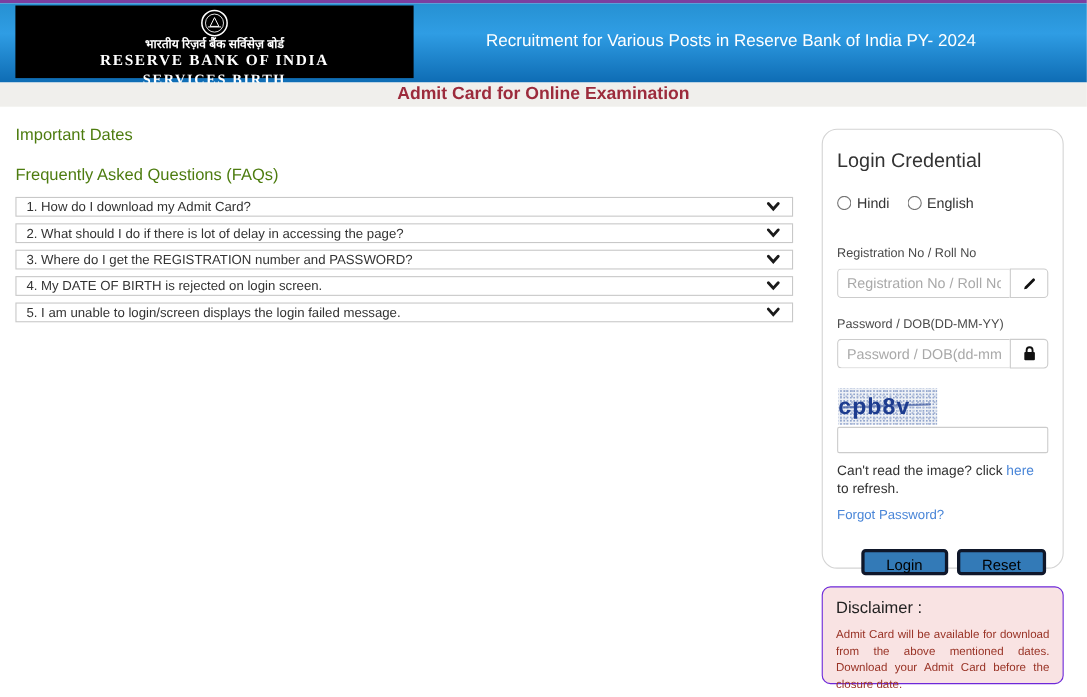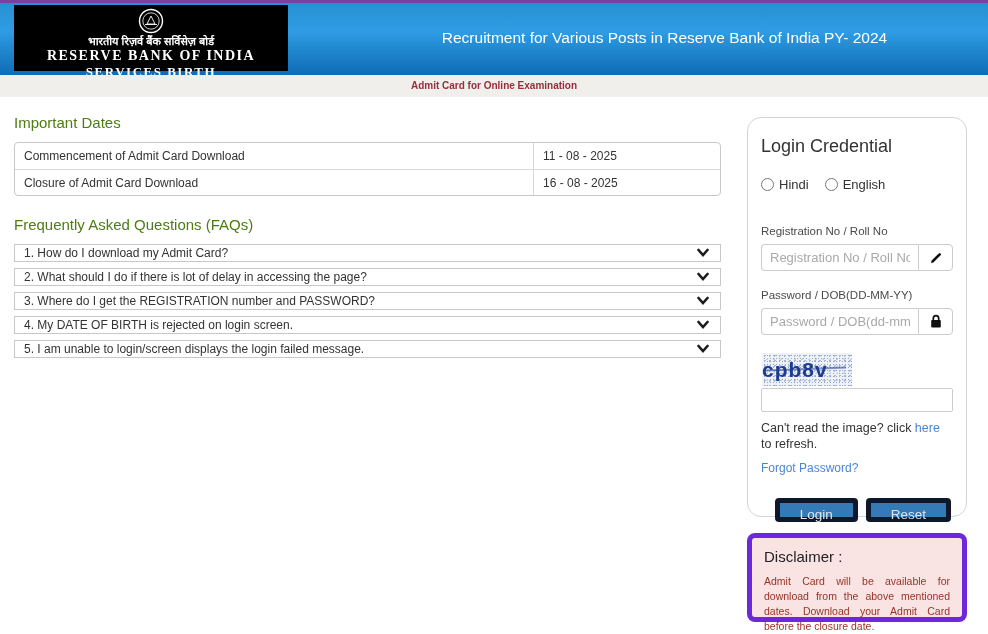--- a/index.html
+++ b/index.html
@@ -3,34 +3,34 @@
 <meta charset="utf-8">
 <style>
   * { margin:0; padding:0; box-sizing:border-box; }
   html,body { width:988px; height:634px; background:#fff; overflow:hidden;
     font-family:"Liberation Sans", sans-serif; }
 
   .top-line { position:absolute; left:0; top:0; width:988px; height:3px; background:#7b3fa0; }
 
   .header { position:absolute; left:0; top:3px; width:988px; height:72px;
     background:linear-gradient(180deg,#2691d2 0%, #2f9de4 38%, #0e6cb4 100%); }
-  .logo-box { position:absolute; left:14px; top:2px; width:274px; height:66px;
+  .logo-box { position:absolute; left:14px; top:2px; width:362px; height:66px;
     background:#000; color:#fff; text-align:center; padding-top:3px; }
   .emblem { display:block; margin:0 auto 1px auto; }
   .logo-hindi { font-size:11px; font-weight:bold; line-height:13px; }
   .logo-en1 { font-family:"Liberation Serif", serif; font-weight:bold; font-size:14px;
     letter-spacing:1.5px; line-height:16px; }
   .logo-en2 { font-family:"Liberation Serif", serif; font-weight:bold; font-size:13px;
     letter-spacing:1.5px; line-height:15px; }
   .header-title { position:absolute; left:341px; right:0; top:26px; text-align:center;
     color:#fff; font-size:15.5px; }
 
   .subheader { position:absolute; left:0; top:75px; width:988px; height:22px;
     background:#f0efec; text-align:center; line-height:22px;
-    color:#9c2b3c; font-weight:bold; font-size:10px; }
+    color:#9c2b3c; font-weight:bold; font-size:16px; }
 
   .left-col { position:absolute; left:14px; top:97px; width:707px; }
   .section-heading { font-size:15px; color:#4d7c0f; margin-top:17px; margin-bottom:11px; }
 
   .dates-table { width:707px; border:1px solid #c8c8c8; border-radius:4px; overflow:hidden; }
   .dates-row { display:flex; height:26px; align-items:center; font-size:12px; color:#333; }
   .dates-row + .dates-row { border-top:1px solid #d8d8d8; }
   .dates-label { width:518px; padding-left:9px; }
   .dates-value { flex:1; padding-left:9px; border-left:1px solid #d8d8d8; height:26px;
     display:flex; align-items:center; }
@@ -69,26 +69,26 @@
     font-size:21px; font-weight:bold; color:#1d3c8f; letter-spacing:1px; }
   .captcha-img::after { content:""; position:absolute; left:4px; right:6px; top:15px;
     height:2px; background:rgba(29,60,143,0.55); transform:rotate(-2deg); }
   .captcha-input { width:100%; height:24px; border:1px solid #ccc; border-radius:2px;
     padding:0 6px; font-size:13px; outline:none; }
 
   .refresh-line { font-size:12.5px; color:#333; margin-top:8px; line-height:16px; }
   .link { color:#4a86d8; text-decoration:none; cursor:pointer; }
   .forgot { display:inline-block; font-size:12px; margin-top:9px; }
   .btn-row { display:flex; justify-content:flex-end; gap:8px; margin-top:22px; padding-right:2px; }
-  .btn { height:24px; padding:4px 20px; background:#337ab7; border:5px solid #0f172a;
-    border-radius:4px; color:#e5e5e5; font-size:13.5px; cursor:pointer;
+  .btn { height:24px; padding:4px 20px; background:#337ab7; border:3px solid #0f172a;
+    border-radius:4px; color:#000000; font-size:13.5px; cursor:pointer;
     font-family:"Liberation Sans", sans-serif; }
 
   .disclaimer { position:absolute; left:747px; top:533px; width:220px; height:89px;
-    background:#f9e3e3; border:5px solid #6d28d9; border-radius:8px; padding:10px 12px; }
+    background:#f9e3e3; border:1px solid #6d28d9; border-radius:8px; padding:10px 12px; }
   .disclaimer-heading { font-size:15px; color:#222; margin-bottom:9px; }
   .disclaimer-body { font-size:10.5px; color:#993326; text-align:justify; line-height:15px; }
 </style>
 </head>
 <body>
 
 <div class="top-line"></div>
 
 <div class="header">
   <div class="logo-box">
@@ -103,30 +103,20 @@
     <div class="logo-en2">SERVICES BIRTH</div>
   </div>
   <div class="header-title">Recruitment for Various Posts in Reserve Bank of India PY- 2024</div>
 </div>
 
 <div class="subheader">Admit Card for Online Examination</div>
 
 <div class="left-col">
   <div class="section-heading">Important Dates</div>
 
-  <div class="dates-table">
-    <div class="dates-row">
-      <div class="dates-label">Commencement of Admit Card Download</div>
-      <div class="dates-value">11 - 08 - 2025</div>
-    </div>
-    <div class="dates-row">
-      <div class="dates-label">Closure of Admit Card Download</div>
-      <div class="dates-value">16 - 08 - 2025</div>
-    </div>
-  </div>
 
   <div class="section-heading faq-heading">Frequently Asked Questions (FAQs)</div>
 
   <div class="faq-item">
     <span>1. How do I download my Admit Card?</span>
     <svg class="chev" viewBox="0 0 12 10">
         <path d="M1.5 2 L6 7 L10.5 2" fill="none" stroke="#1b1b1b" stroke-width="2.6" stroke-linecap="round"></path>
       </svg>
   </div>
   <div class="faq-item">

